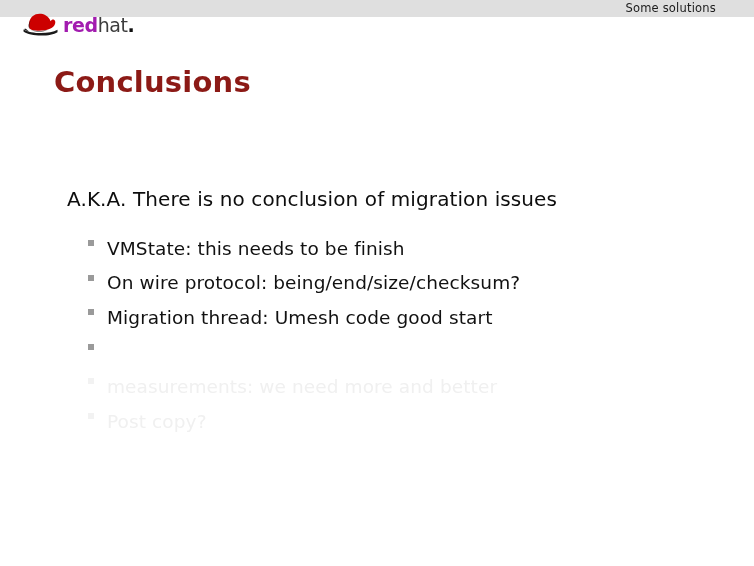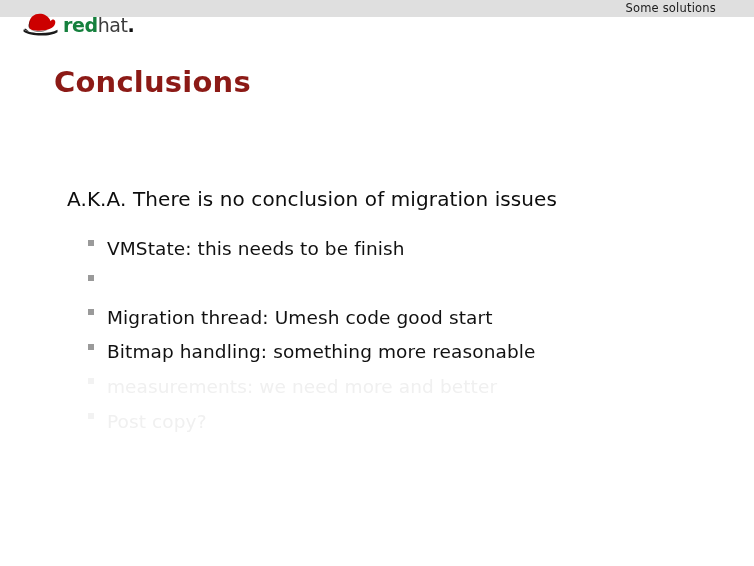--- a/index.html
+++ b/index.html
@@ -59,21 +59,21 @@
 
   #logo-wordmark {
     font-family: "DejaVu Sans", "Liberation Sans", sans-serif;
     font-size: 19px;
     line-height: 19px;
     letter-spacing: -0.4px;
     white-space: nowrap;
     position: relative;
     top: 1px;
   }
-  #logo-word-red  { font-weight: bold; color: #15803d; }
+  #logo-word-red  { font-weight: bold; color: #a21caf; }
   #logo-word-hat  { font-weight: normal; color: #3d3d3d; }
   #logo-word-dot  { font-weight: bold; color: #0f0f0f; }
 
   
   #frame-title {
     position: absolute;
     left: 54px;
     top: 58px;
     font-size: 29px;
     line-height: 34px;
@@ -174,30 +174,30 @@
 
     <ul id="bullet-list">
 
       <li class="bullet-row">
         <span class="bullet-marker"></span>
         <span class="bullet-text">VMState: this needs to be finish</span>
       </li>
 
       <li class="bullet-row">
         <span class="bullet-marker"></span>
+        <span class="bullet-text">On wire protocol: being/end/size/checksum?</span>
       </li>
 
       <li class="bullet-row">
         <span class="bullet-marker"></span>
         <span class="bullet-text">Migration thread: Umesh code good start</span>
       </li>
 
       <li class="bullet-row">
         <span class="bullet-marker"></span>
-        <span class="bullet-text">Bitmap handling: something more reasonable</span>
       </li>
 
       <li class="bullet-row faded">
         <span class="bullet-marker"></span>
         <span class="bullet-text">measurements: we need more and better</span>
       </li>
 
       <li class="bullet-row faded">
         <span class="bullet-marker"></span>
         <span class="bullet-text">Post copy?</span>

